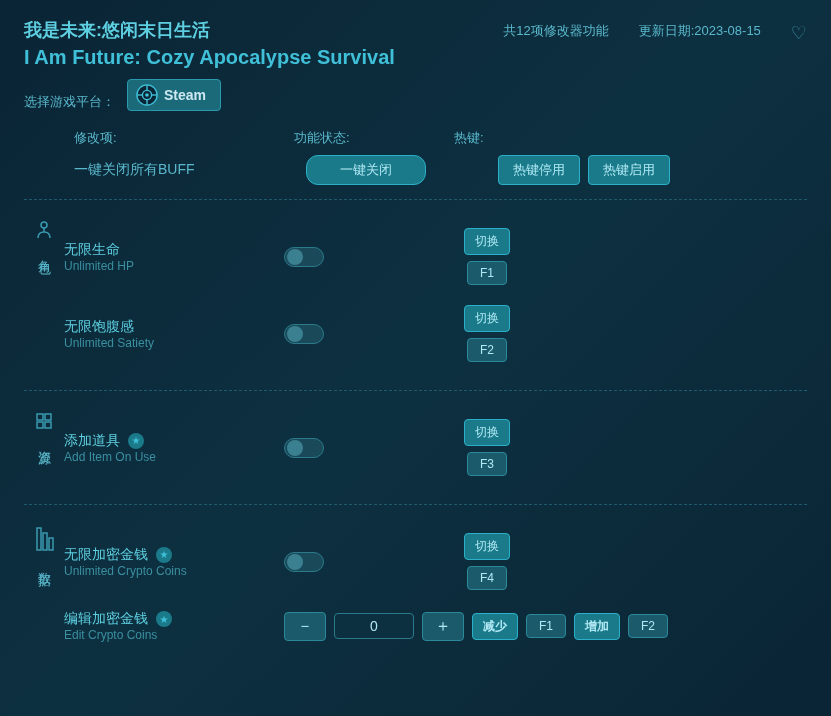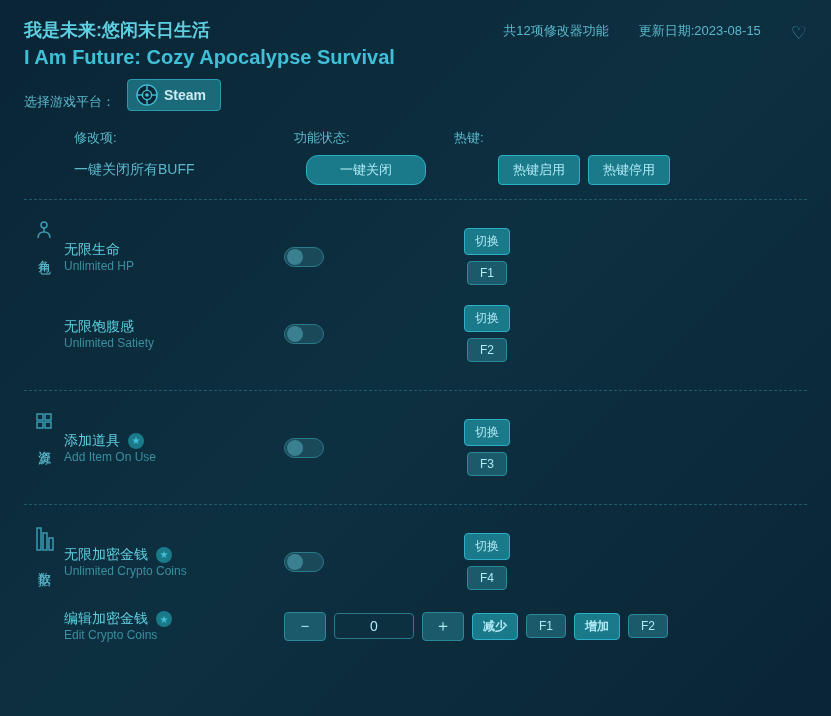--- a/index.html
+++ b/index.html
@@ -305,22 +305,22 @@
   <div class="col-headers">
     <div class="col-header-mod">修改项:</div>
     <div class="col-header-status">功能状态:</div>
     <div class="col-header-hotkey">热键:</div>
   </div>
 
   <div class="all-buff-row">
     <div class="all-buff-label">一键关闭所有BUFF</div>
     <button class="all-buff-btn">一键关闭</button>
     <div class="hotkey-group">
+      <button class="hotkey-btn">热键停用</button>
       <button class="hotkey-btn">热键启用</button>
-      <button class="hotkey-btn">热键停用</button>
     </div>
   </div>
 
   <hr class="section-divider">
 
   <div class="section">
     <div class="section-sidebar">
       <span class="sidebar-icon">
         <svg width="20" height="20" viewBox="0 0 20 20" fill="none">
           <circle cx="10" cy="5" r="3" stroke="#3a9ab0" stroke-width="1.5"></circle>

